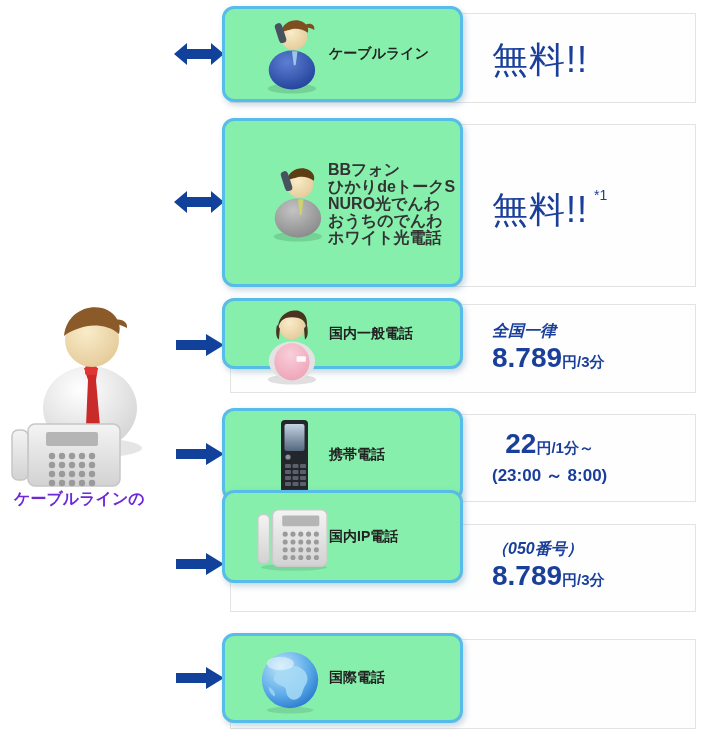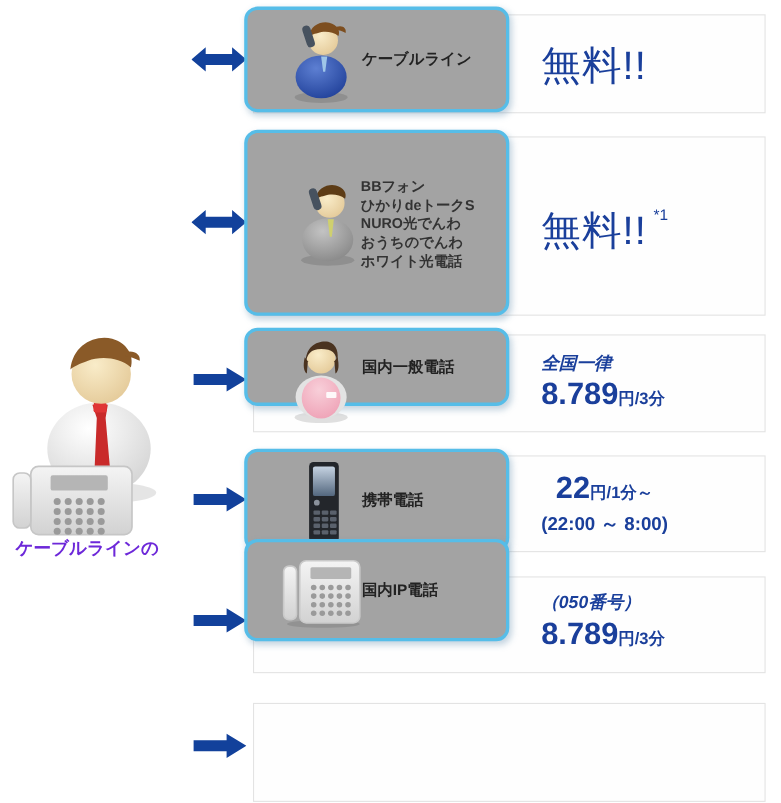--- a/index.html
+++ b/index.html
@@ -10,31 +10,31 @@
     overflow:hidden;
   }
   
   .price-panel {
     position:absolute; left:230px; width:466px;
     background:#fefefe; border:1px solid #e3e3e3;
   }
   
   .service-box {
     position:absolute; left:222px; width:241px;
-    background:#a3a3a3; border:3px solid #56bde8; border-radius:12px;
+    background:#86efac; border:3px solid #56bde8; border-radius:12px;
     box-shadow:2px 3px 6px rgba(110,150,180,.40);
   }
   .service-box .box-icon { position:absolute; }
   .service-box .box-label {
     position:absolute; left:104px; top:50%; transform:translateY(-50%);
     font-size:14px; font-weight:bold; color:#222; white-space:nowrap;
   }
   .services-list {
     position:absolute; left:103px; top:50%; transform:translateY(-50%);
-    font-size:13px; font-weight:bold; color:#333; line-height:17px; white-space:nowrap;
+    font-size:16px; font-weight:bold; color:#333; line-height:17px; white-space:nowrap;
   }
   
   .arrow { position:absolute; left:174px; width:50px; height:28px; }
   
   .price { position:absolute; left:492px; color:#1a3f9b; }
   .free-line { font-size:36px; font-weight:normal; letter-spacing:1px; white-space:nowrap; }
   .free-line .sup { font-size:14px; vertical-align:22px; letter-spacing:0; margin-left:6px; }
   .pre  { font-size:16px; font-weight:bold; line-height:22px; white-space:nowrap;font-style:italic; }
   .bigline { white-space:nowrap; line-height:32px;text-align:center; }
   .bigline .big  { font-size:28px; font-weight:bold; }
@@ -233,21 +233,21 @@
           <rect x="25" y="58" width="6" height="4" rx="1"></rect>
         <rect x="10" y="64" width="6" height="4" rx="1"></rect>
           <rect x="17.5" y="64" width="6" height="4" rx="1"></rect>
           <rect x="25" y="64" width="6" height="4" rx="1"></rect>
       </g>
     </svg>
     <span class="box-label">携帯電話</span>
   </div>
   <div class="price" style="top:428px">
     <div class="bigline"><span class="big">22</span><span class="unit">円/1分～</span></div>
-    <div class="subline">(22:00 ～ 8:00)</div>
+    <div class="subline">(23:00 ～ 8:00)</div>
   </div>
 
   <div class="service-box" style="top:490px;height:93px">
     <svg class="box-icon" style="left:28px;top:13px" width="78" height="66" viewBox="0 0 80 66">
       <ellipse cx="42" cy="62" rx="34" ry="3.5" fill="#000" opacity="0.10"></ellipse>
       <rect x="20" y="3" width="56" height="58" rx="6" fill="url(#gPhoneBody)" stroke="#cacaca" stroke-width="1.5"></rect>
       <rect x="5" y="8" width="12" height="50" rx="5" fill="url(#gPhoneBody)" stroke="#cacaca" stroke-width="1.5"></rect>
       <rect x="30" y="9" width="38" height="11" rx="1.5" fill="#b5b5b5"></rect>
       <g fill="#9a9a9a">
         <circle cx="33" cy="28" r="2.6"></circle>
@@ -272,14 +272,24 @@
           <circle cx="65" cy="52" r="2.6"></circle>
       </g>
     </svg>
     <span class="box-label">国内IP電話</span>
   </div>
   <div class="price" style="top:538px">
     <div class="pre">（050番号）</div>
     <div class="bigline"><span class="big">8.789</span><span class="unit">円/3分</span></div>
   </div>
 
+  <div class="service-box" style="top:633px;height:90px">
+    <svg class="box-icon" style="left:32px;top:11px" width="66" height="68" viewBox="0 0 68 68">
+      <ellipse cx="34" cy="64" rx="24" ry="3.5" fill="#000" opacity="0.10"></ellipse>
+      <circle cx="34" cy="33" r="29" fill="url(#gGlobe)"></circle>
+      <path d="M20,26 C24,18 36,16 44,20 C52,24 54,32 50,38 C46,44 48,48 42,52 C36,56 30,50 30,44 C30,38 22,40 18,34 C16,31 18,28 20,26 Z" fill="#a8dbf6" opacity="0.85"></path>
+      <path d="M12,40 C16,42 20,46 18,50 C14,48 12,44 12,40 Z" fill="#a8dbf6" opacity="0.7"></path>
+      <ellipse cx="24" cy="16" rx="14" ry="7" fill="#ffffff" opacity="0.45"></ellipse>
+    </svg>
+    <span class="box-label">国際電話</span>
+  </div>
 
 </div>
 
 </body></html>

